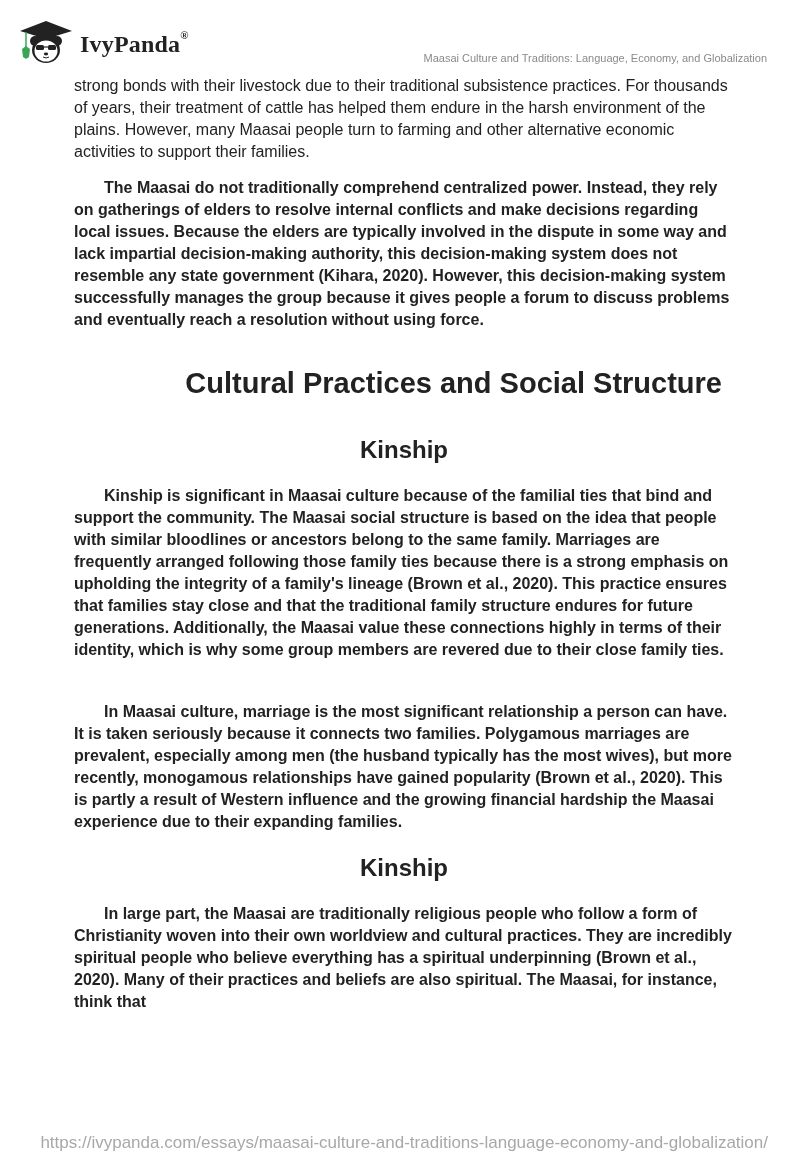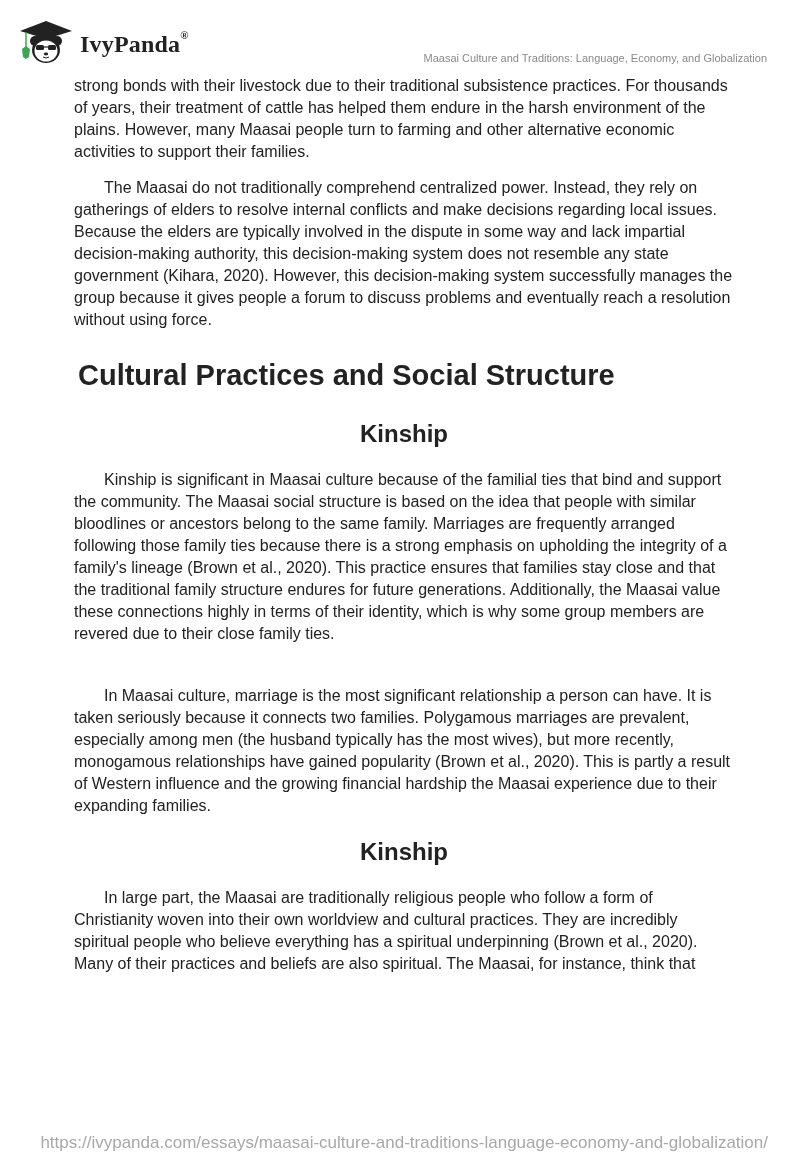--- a/index.html
+++ b/index.html
@@ -7,23 +7,23 @@
          font-family: "Liberation Sans", sans-serif; color: #222222; }
   .header { position: absolute; left: 0; top: 0; width: 800px; height: 60px; }
   .logo { position: absolute; left: 18px; top: 19px; display: flex; align-items: center; }
   .logo-icon { width: 56px; height: 46px; }
   .logo-text { font-family: "Liberation Serif", serif; font-weight: bold; font-size: 24px;
                color: #222; margin-left: 6px; margin-top: 4px; letter-spacing: 0.2px; }
   .logo-text sup { font-size: 11px; font-weight: bold; vertical-align: top; position: relative; top: -2px; }
   .doc-title { position: absolute; right: 33px; top: 14px; font-size: 11px; color: #8a8a8a; margin-top: 38px; }
   .content { position: absolute; left: 74px; top: 75px; width: 660px; }
   p { margin: 0; font-size: 16px; line-height: 22px; color: #222; }
-  p.indent { text-indent: 30px; }
+  p.indent { text-indent: 30px; font-weight: bold; }
   .gap { height: 14px; }
-  h1 { margin: 4px; font-size: 29px; font-weight: bold; color: #222; line-height: 36px; }
+  h1 { margin: 12px; font-size: 29px; font-weight: bold; color: #222; line-height: 36px; text-align: right; }
   h2 { margin: 0; font-size: 24px; font-weight: bold; color: #222; line-height: 30px; text-align: center; }
   .footer-url { position: absolute; right: 32px; top: 1133px; font-size: 17px; color: #a8a8a8; text-align: right; }
 </style>
 </head>
 <body>
 
 <div class="header">
   <div class="logo">
     <svg class="logo-icon" viewBox="0 0 56 46">
 

